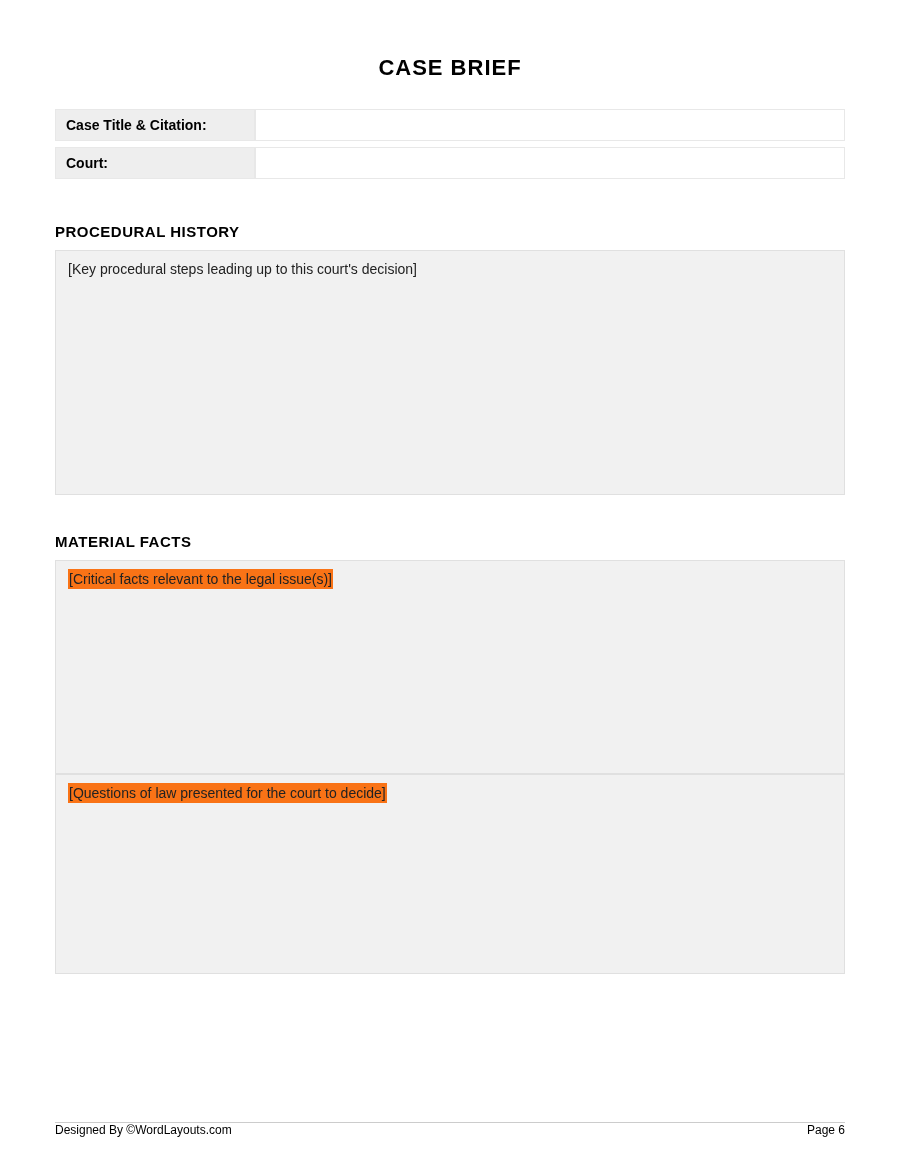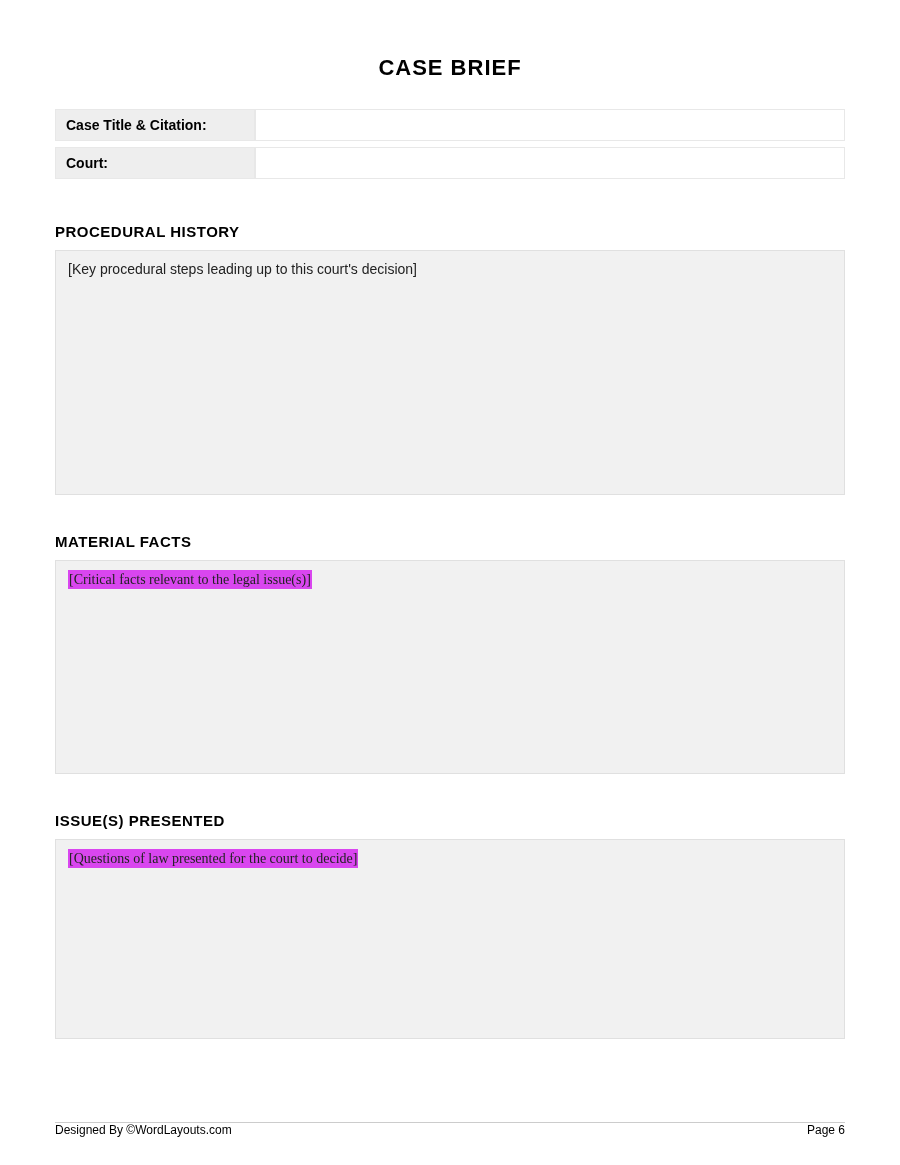--- a/index.html
+++ b/index.html
@@ -64,24 +64,23 @@
       background: #f1f1f1;
       border: 1px solid #e0e0e0;
       padding: 10px 12px;
       font-size: 14px;
       color: #222;
     }
     .textbox.h1 { height: 245px; }
     .textbox.h2 { height: 214px; }
     .textbox.h3 { height: 200px; }
     .highlighted {
-      background: #d946ef;
+      background: #f97316;
       display: inline;
       padding: 2px 1px;
-      font-family: Liberation Serif, serif;
     }
     .footer {
       position: absolute;
       bottom: 28px;
       left: 55px;
       right: 55px;
       display: flex;
       justify-content: space-between;
       font-size: 12px;
       color: #000;
@@ -118,21 +117,20 @@
   <h2 class="section-heading">PROCEDURAL HISTORY</h2>
   <div class="textbox h1">
     <span>[Key procedural steps leading up to this court's decision]</span>
   </div>
 
   <h2 class="section-heading">MATERIAL FACTS</h2>
   <div class="textbox h2">
     <span class="highlighted">[Critical facts relevant to the legal issue(s)]</span>
   </div>
 
-  <h2 class="section-heading">ISSUE(S) PRESENTED</h2>
   <div class="textbox h3">
     <span class="highlighted">[Questions of law presented for the court to decide]</span>
   </div>
 
 </div>
 
 <div class="footer">
   <span>Designed By ©WordLayouts.com</span>
   <span>Page  6</span>
 </div>

